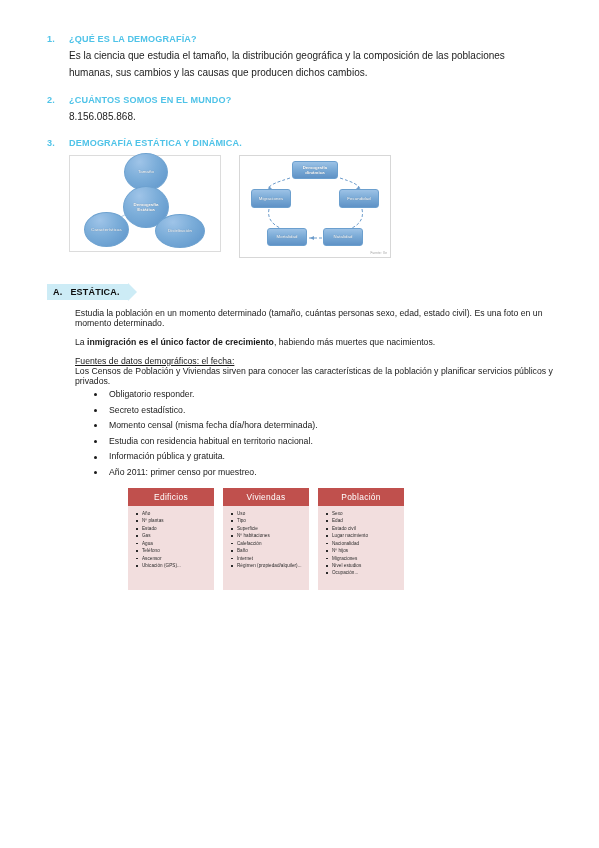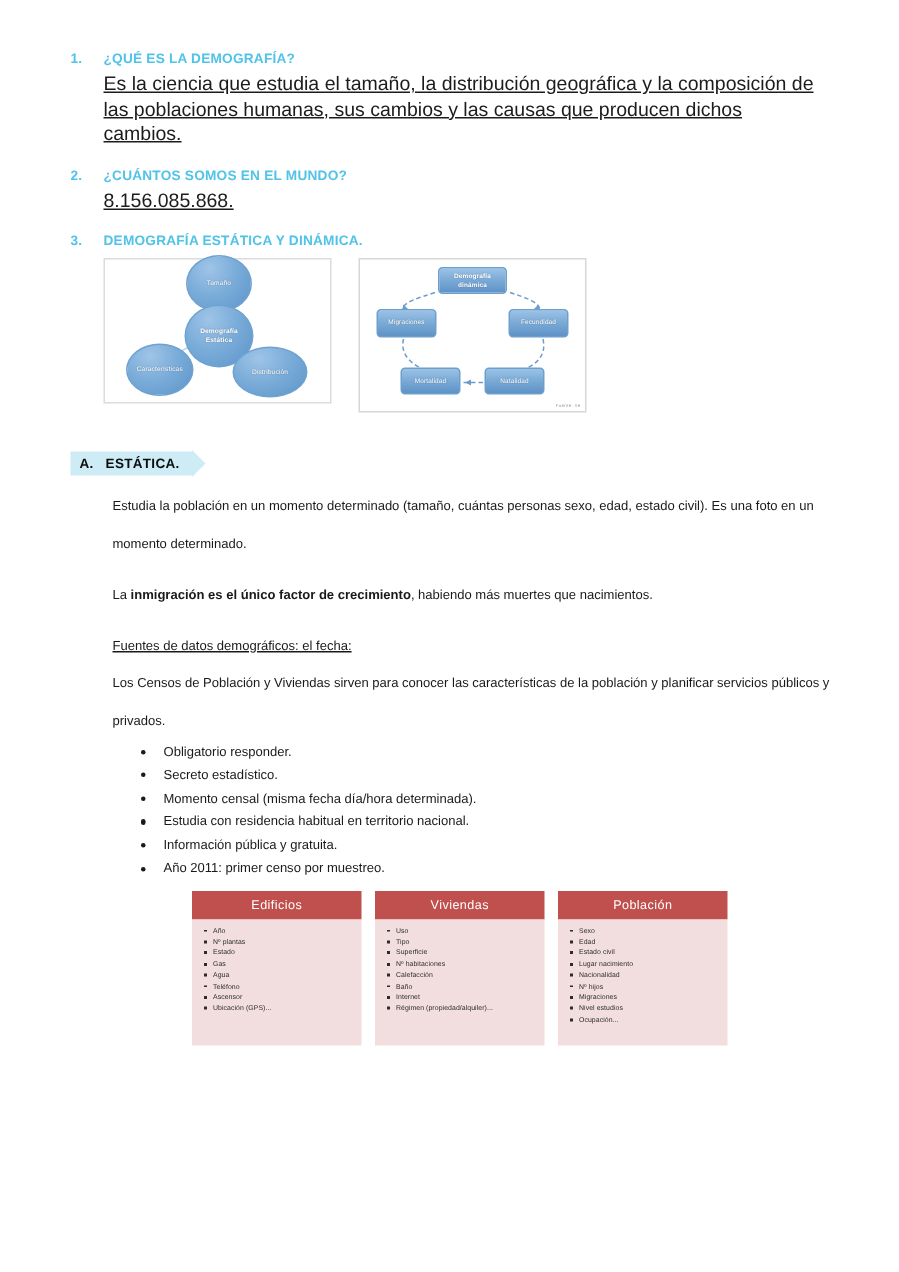--- a/index.html
+++ b/index.html
@@ -40,25 +40,24 @@
   .sec-num {
     width: 22px;
     flex: 0 0 22px;
     color: #4FC3E8;
     font-weight: bold;
   }
   .sec-title { white-space: nowrap; }
 
   .body-text {
     margin-left: 22px;
-    font-size: 13px;
+    font-size: 10px;
     line-height: 16.5px;
     color: #1c1c1c;
     max-width: 480px;
-    text-decoration: underline;
   }
   .body-text.tight { line-height: 15px; }
 
   
   .figure-row {
     margin-left: 22px;
     margin-top: 7px;
     display: flex;
     gap: 18px;
     align-items: flex-start;
@@ -162,21 +161,21 @@
   .banner-point {
     width: 0; height: 0;
     border-top: 9px solid transparent;
     border-bottom: 9px solid transparent;
     border-left: 9px solid #CDECF6;
   }
 
   .sub-body {
     margin-left: 28px;
     font-size: 8.7px;
-    line-height: 25px;
+    line-height: 10px;
     max-width: 478px;
   }
   .spacer-sm { height: 9px; }
   .underline { text-decoration: underline; }
   strong { font-weight: bold; }
 
   
   ul.bullets {
     margin: 1px 0 0 0;
     padding-left: 62px;
@@ -200,21 +199,21 @@
 
   
   .table-figure {
     margin-left: 81px;
     margin-top: 7px;
     display: flex;
     gap: 9px;
     filter: blur(0.3px);
   }
   .tcol {
-    width: 113px;
+    width: 86px;
     box-sizing: border-box;
   }
   .tcol-head {
     background: #C0504D;
     color: #ffffff;
     text-align: center;
     font-size: 8.4px;
     letter-spacing: .3px;
     padding: 4px 0 4.5px 0;
     font-weight: normal;

